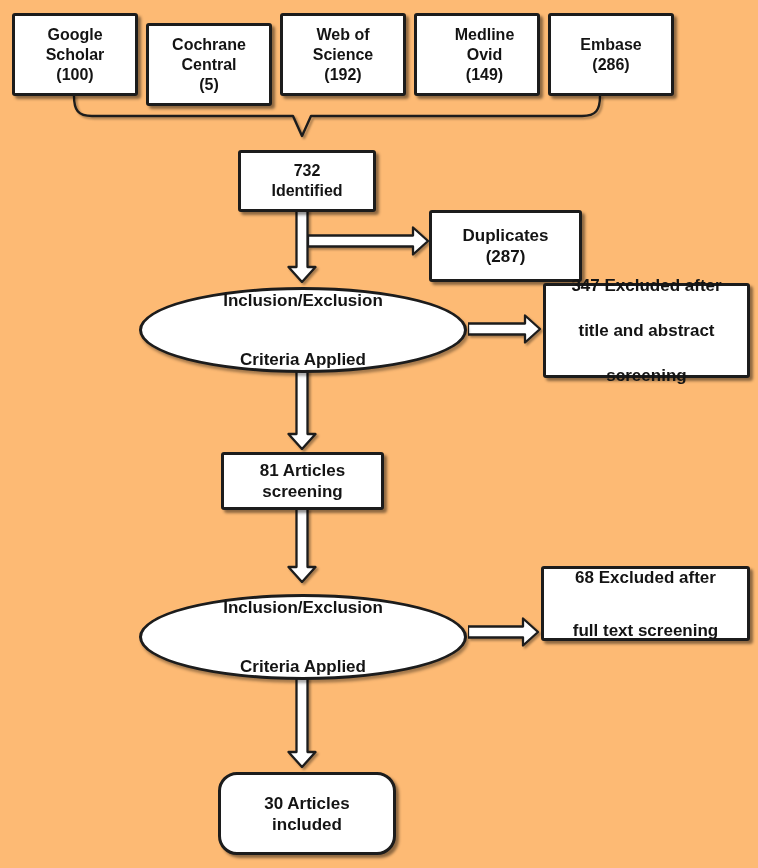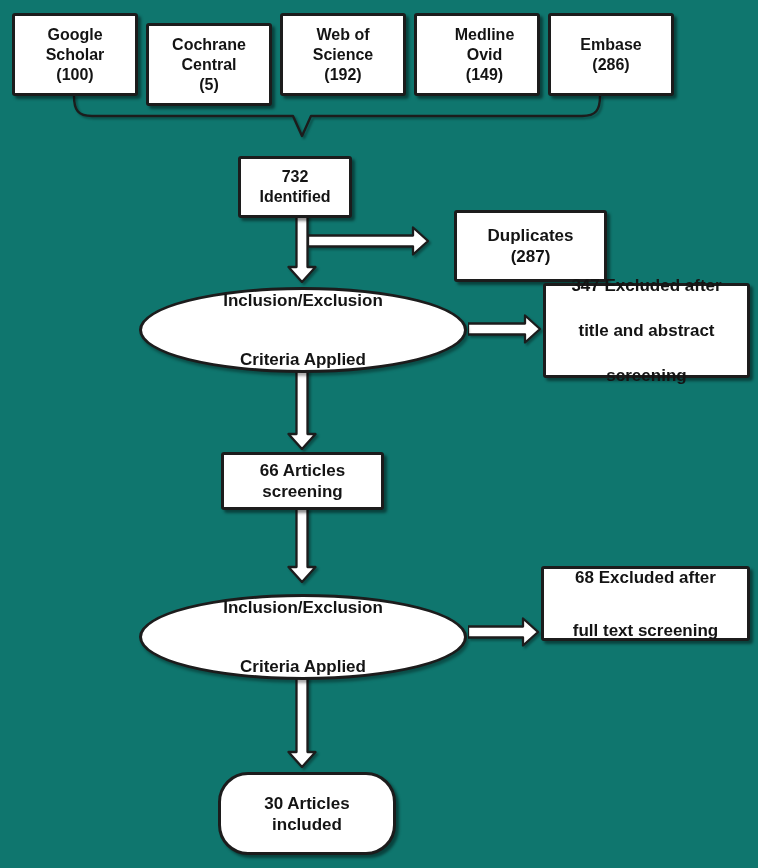--- a/index.html
+++ b/index.html
@@ -1,20 +1,20 @@
 <!DOCTYPE html>
 <html><head>
 <meta charset="utf-8">
 <style>
   html, body { margin: 0; padding: 0; background: #ffffff; }
   .stage {
     position: relative;
     width: 758px;
     height: 868px;
-    background: #0f766e;
+    background: #fdba74;
     font-family: "Liberation Sans", sans-serif;
     overflow: hidden;
   }
   .node {
     position: absolute;
     display: flex;
     flex-direction: column;
     align-items: center;
     justify-content: center;
     text-align: center;
@@ -40,28 +40,28 @@
   .ln { display: block; white-space: nowrap; }
 
   
   .src { top: 13px; width: 126px; height: 83px; }
   .src0 { left: 12px; }
   .src1 { left: 146px; margin-top: 10px; }
   .src2 { left: 280px; text-align: right; }
   .src3 { left: 414px; padding-left: 15px; }
   .src4 { left: 548px; }
 
-  .identified { left: 238px; top: 156px; width: 114px; height: 62px; text-align: center; }
-  .duplicates { left: 454px; top: 210px; width: 153px; height: 72px; }
+  .identified { left: 238px; top: 150px; width: 138px; height: 62px; text-align: center; }
+  .duplicates { left: 429px; top: 210px; width: 153px; height: 72px; }
   .ellipse1   { left: 139px; top: 287px; width: 328px; height: 86px; }
   .excluded1  { left: 543px; top: 283px; width: 207px; height: 95px; gap: 24px; }
   .retrieved  { left: 221px; top: 452px; width: 163px; height: 58px; }
   .ellipse2   { left: 139px; top: 594px; width: 328px; height: 86px; }
   .excluded2  { left: 541px; top: 566px; width: 209px; height: 75px; gap: 32px; }
-  .included   { left: 218px; top: 772px; width: 178px; height: 83px; border-radius: 30px; }
+  .included   { left: 218px; top: 772px; width: 178px; height: 83px; border-radius: 19px; }
 
   .connector {
     position: absolute;
     z-index: 1;
     filter: drop-shadow(2px 2px 1px rgba(0,0,0,0.35));
   }
   .connector.arrow path {
     fill: #ffffff;
     stroke: #1c1c1c;
     stroke-width: 2.3;
@@ -152,21 +152,21 @@
     <span class="ln">Criteria Applied</span>
   </div>
 
   <div class="node box fs17 excluded1">
     <span class="ln">347 Excluded after</span>
     <span class="ln">title and abstract</span>
     <span class="ln">screening</span>
   </div>
 
   <div class="node box fs17 retrieved">
-    <span class="ln">66 Articles</span>
+    <span class="ln">81 Articles</span>
     <span class="ln">screening</span>
   </div>
 
   <div class="node ellipse fs17 ellipse2">
     <span class="ln">Inclusion/Exclusion</span>
     <span class="ln">Criteria Applied</span>
   </div>
 
   <div class="node box fs17 excluded2">
     <span class="ln">68 Excluded after</span>

